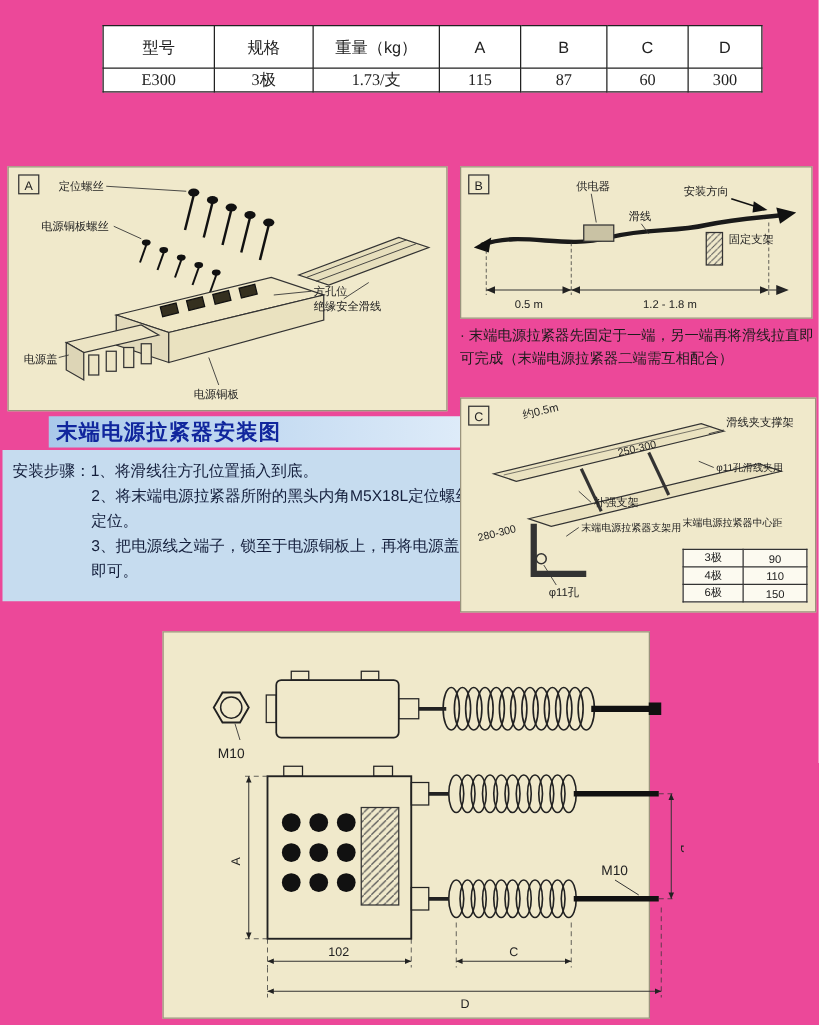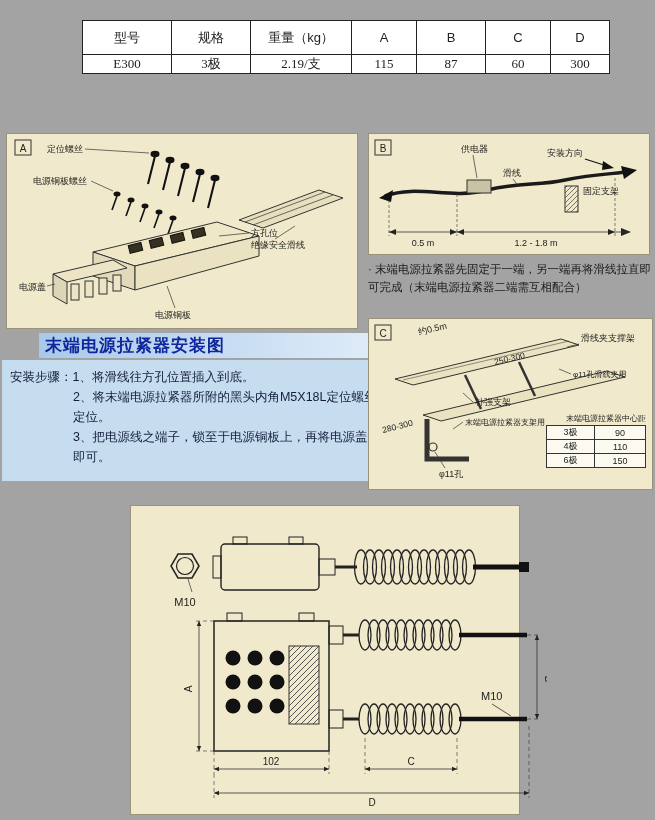--- a/index.html
+++ b/index.html
@@ -1,17 +1,17 @@
 <!DOCTYPE html>
 <html><head>
 <meta charset="utf-8">
 <style>
   html,body{margin:0;padding:0;background:#ffffff;}
   body{font-family:"Liberation Sans","DejaVu Sans",sans-serif;}
-  .page{position:relative;width:655px;height:820px;background:#a3a3a3;overflow:hidden;}
+  .page{position:relative;width:655px;height:820px;background:#ec4899;overflow:hidden;}
   svg{font-family:inherit;}
   svg text{fill:#222;}
 
   
   .spec-table{position:absolute;left:82px;top:20px;border-collapse:collapse;background:#fff;}
   .spec-table th,.spec-table td{border:1px solid #222;font-size:13px;color:#222;
     text-align:center;font-weight:normal;padding:0 4px;}
   .spec-table th{height:33px;}
   .spec-table td{height:18px;font-family:Liberation Serif, serif;}
   .cw0{width:80px}.cw1{width:70px}.cw2{width:92px}.cw3{width:56px}.cw4{width:60px}.cw5{width:56px}.cw6{width:50px}
@@ -33,21 +33,21 @@
     padding:7px 8px 0 8px;box-sizing:border-box;}
   .step-line{white-space:normal;}
   .step-indent{padding-left:63px;}
 
   
   .note{position:absolute;left:368px;top:261px;width:284px;font-size:11.5px;
     color:#1c1c1c;line-height:1.55;}
 
   
   .center-table-wrap{position:absolute;right:6px;top:94px;width:100px;}
-  .center-table-title{font-size:8px;color:#222;text-align:right;margin-bottom:1px;white-space:nowrap;}
+  .center-table-title{font-size:8px;color:#222;text-align:left;margin-bottom:15px;white-space:nowrap;}
   .center-table{border-collapse:collapse;background:#fcfaf0;width:100%;}
   .center-table td{border:1px solid #333;font-size:9px;color:#222;text-align:center;height:13px;padding:0 2px;}
 </style>
 </head>
 <body>
 
 <div class="page">
 
   <table class="spec-table">
     <thead>
@@ -58,21 +58,21 @@
         <th class="cw3">A</th>
         <th class="cw4">B</th>
         <th class="cw5">C</th>
         <th class="cw6">D</th>
       </tr>
     </thead>
     <tbody>
       <tr>
         <td>E300</td>
         <td>3极</td>
-        <td>2.19/支</td>
+        <td>1.73/支</td>
         <td>115</td>
         <td>87</td>
         <td>60</td>
         <td>300</td>
       </tr>
     </tbody>
   </table>
 
   <div class="panel panel-a">
     <svg width="350" height="194" viewBox="0 0 350 194">

